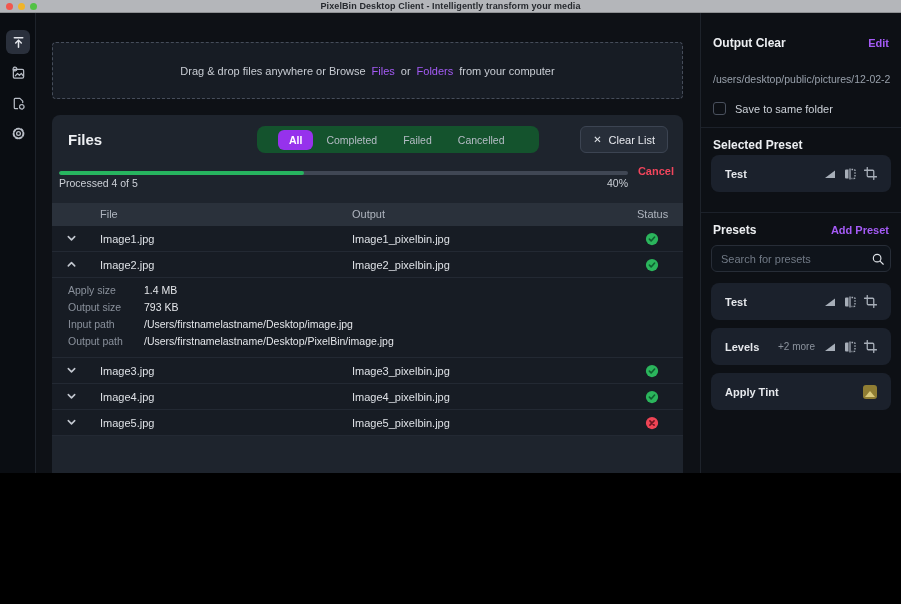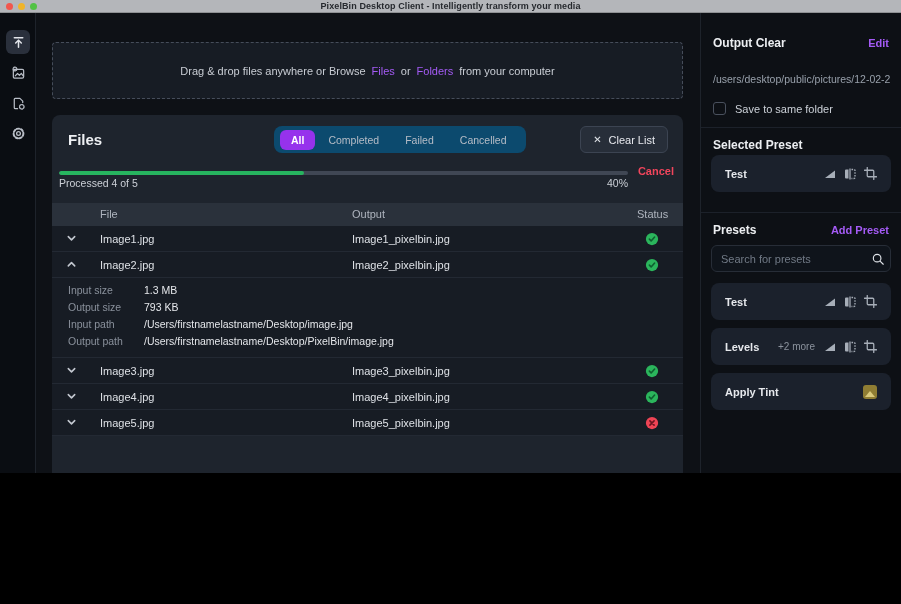--- a/index.html
+++ b/index.html
@@ -41,22 +41,22 @@
   }
   .dropzone a { color:#a55bf6; text-decoration:none; cursor:pointer; }
   .dz-seg { margin:0 3px; }
   
   .panel {
     position:absolute; left:52px; top:115px; width:631px; height:487px;
     background:#1e242d; border-radius:8px;
   }
   .panel-title { position:absolute; left:16px; top:16px; font-size:15px; font-weight:700; color:#edeff2; }
   .tabs {
-    position:absolute; left:222px; top:11px; height:27px;
-    background:#0c4a6e; border-radius:8px; display:flex; align-items:center; padding:0 6px;
+    position:absolute; left:205px; top:11px; height:27px;
+    background:#14532d; border-radius:8px; display:flex; align-items:center; padding:0 21px;
   }
   .tab {
     font-size:10.5px; color:#b6bcc6; padding:4px 13px; border-radius:6px; cursor:pointer; white-space:nowrap;
   }
   .tab.active { background:#9632ec; color:#ffffff; font-weight:700; padding:4px 11px; }
   .clear-btn {
     position:absolute; right:15px; top:11px; height:27px; padding:0 12px;
     background:#272e39; border:1px solid #3c4452; border-radius:6px;
     display:flex; align-items:center; gap:7px; font-size:11px; color:#e7e9ee; cursor:pointer;
   }
@@ -245,22 +245,22 @@
         <span class="c-status">
           <svg width="14" height="14" viewBox="0 0 16 16">
               <circle cx="8" cy="8" r="7" fill="#2bb55c"></circle>
               <path d="M5 8.2l2 2 4-4.4" stroke="#0e5f2f" stroke-width="1.8" fill="none" stroke-linecap="round" stroke-linejoin="round"></path>
             </svg>
         </span>
       </div>
 
       <div class="details">
         <div class="dline">
-          <span class="dlabel">Input size</span>
-          <span class="dvalue">1.3 MB</span>
+          <span class="dlabel">Apply size</span>
+          <span class="dvalue">1.4 MB</span>
         </div>
         <div class="dline">
           <span class="dlabel">Output size</span>
           <span class="dvalue">793 KB</span>
         </div>
         <div class="dline">
           <span class="dlabel">Input path</span>
           <span class="dvalue">/Users/firstnamelastname/Desktop/image.jpg</span>
         </div>
         <div class="dline">

